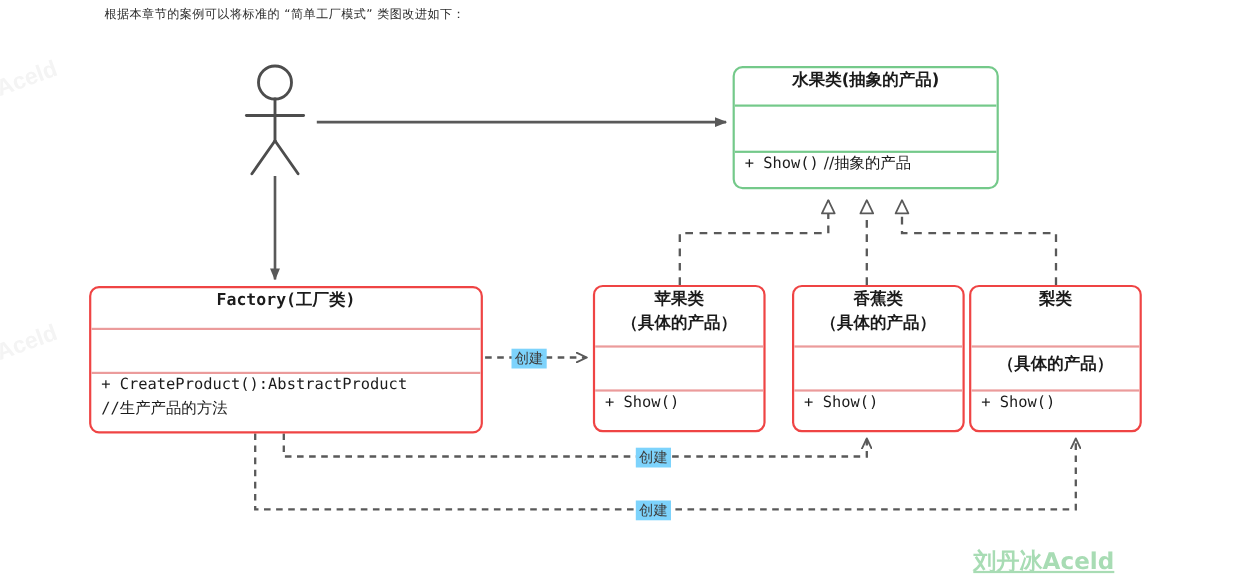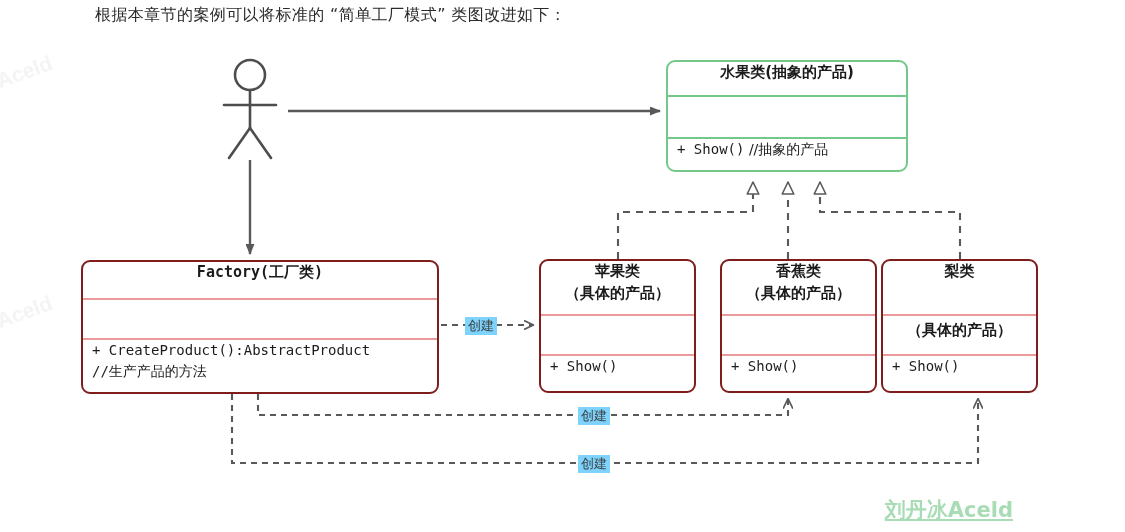--- a/index.html
+++ b/index.html
@@ -24,36 +24,36 @@
     left: 0;
     top: 0;
     width: 1125px;
     height: 532px;
     pointer-events: none;
   }
   .caption {
     position: absolute;
     left: 95px;
     top: 5px;
-    font-size: 16px;
+    font-size: 11px;
     color: #2b2b2b;
     letter-spacing: 0.4px;
     white-space: nowrap;
     font-family: "DejaVu Sans", "Liberation Sans", sans-serif;
   }
   
   .uml-box {
     position: absolute;
     background: #ffffff;
     border-radius: 9px;
     box-sizing: border-box;
     overflow: hidden;
   }
   .uml-box.pink {
-    border: 2px solid #7f1d1d;
+    border: 2px solid #ef4444;
   }
   .uml-box.green {
     border: 2px solid #74c98a;
   }
   .compartment {
     box-sizing: border-box;
     display: flex;
     flex-direction: column;
     justify-content: flex-start;
   }

